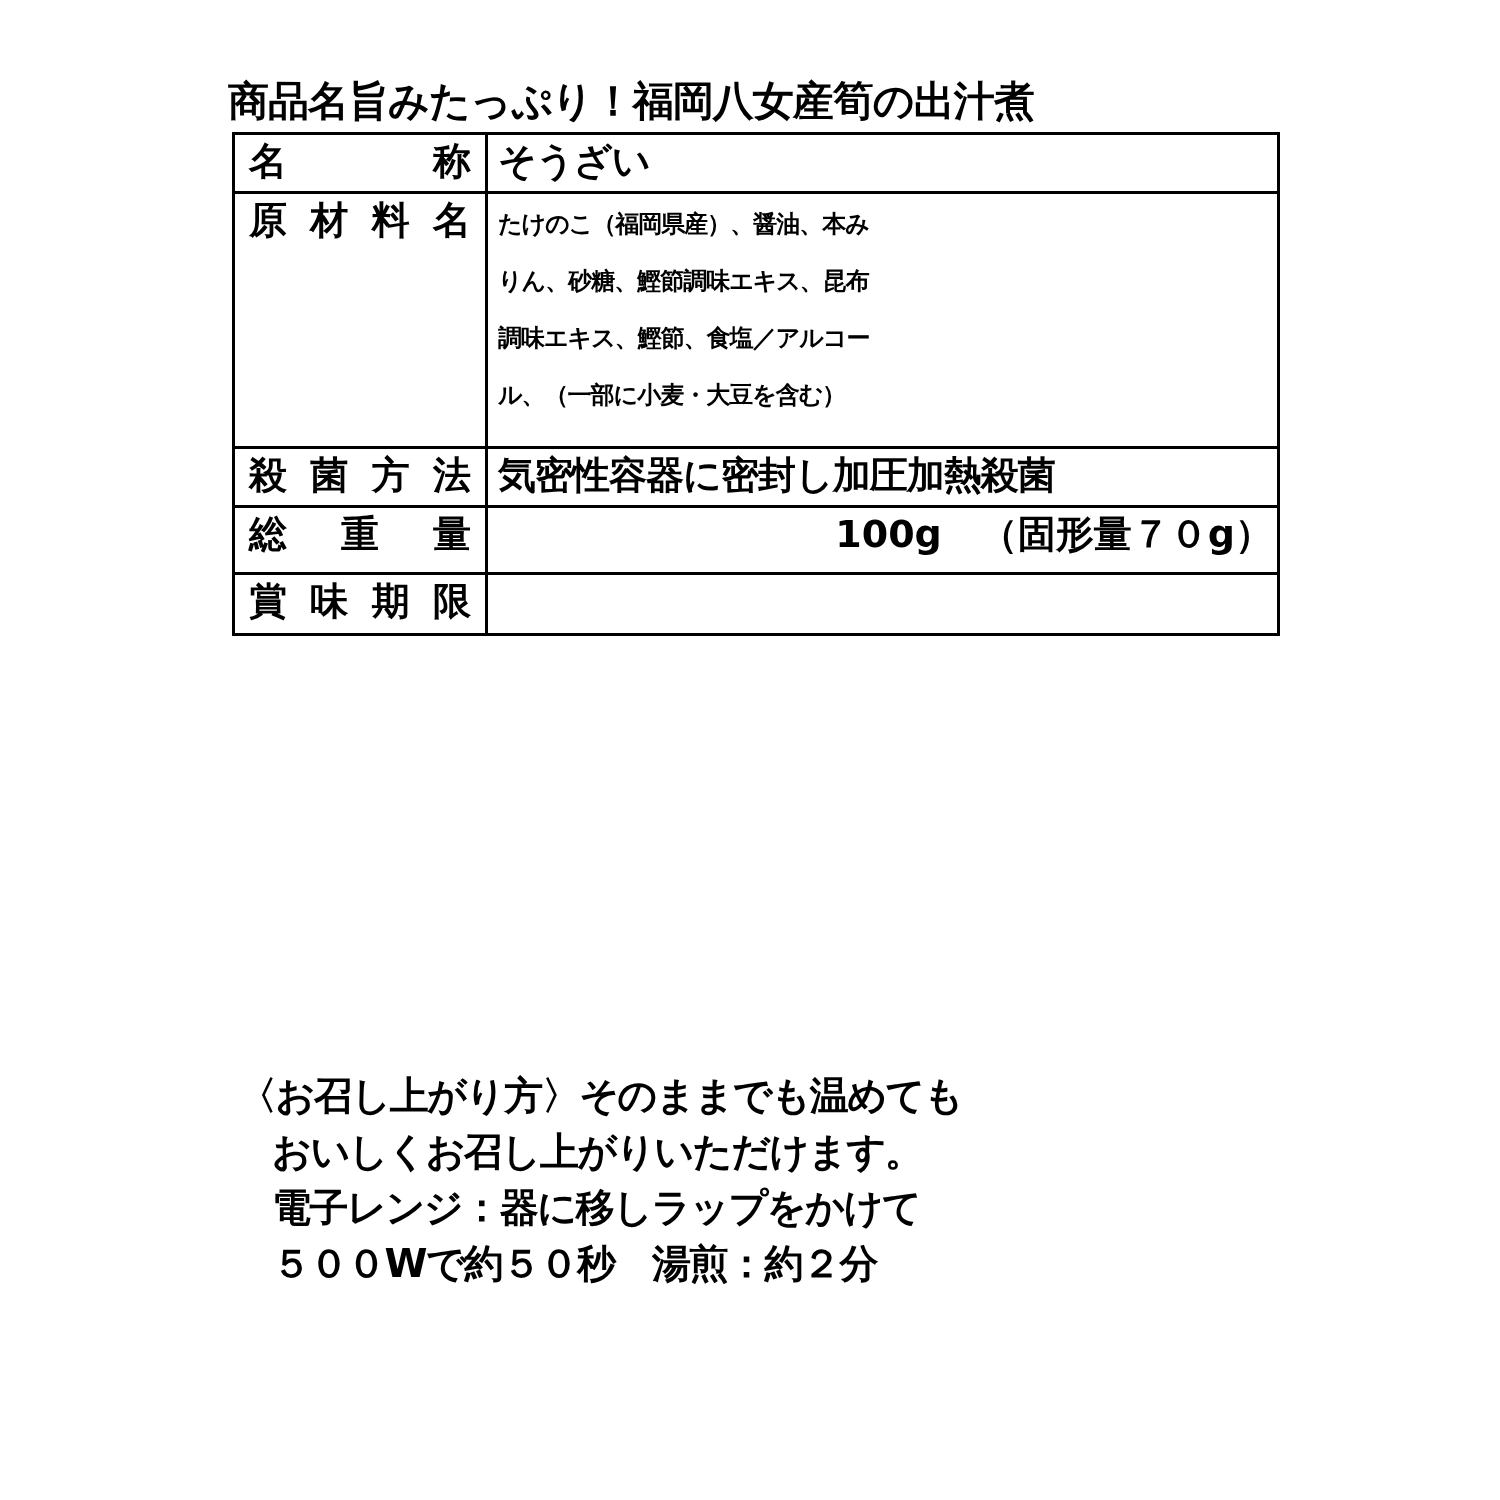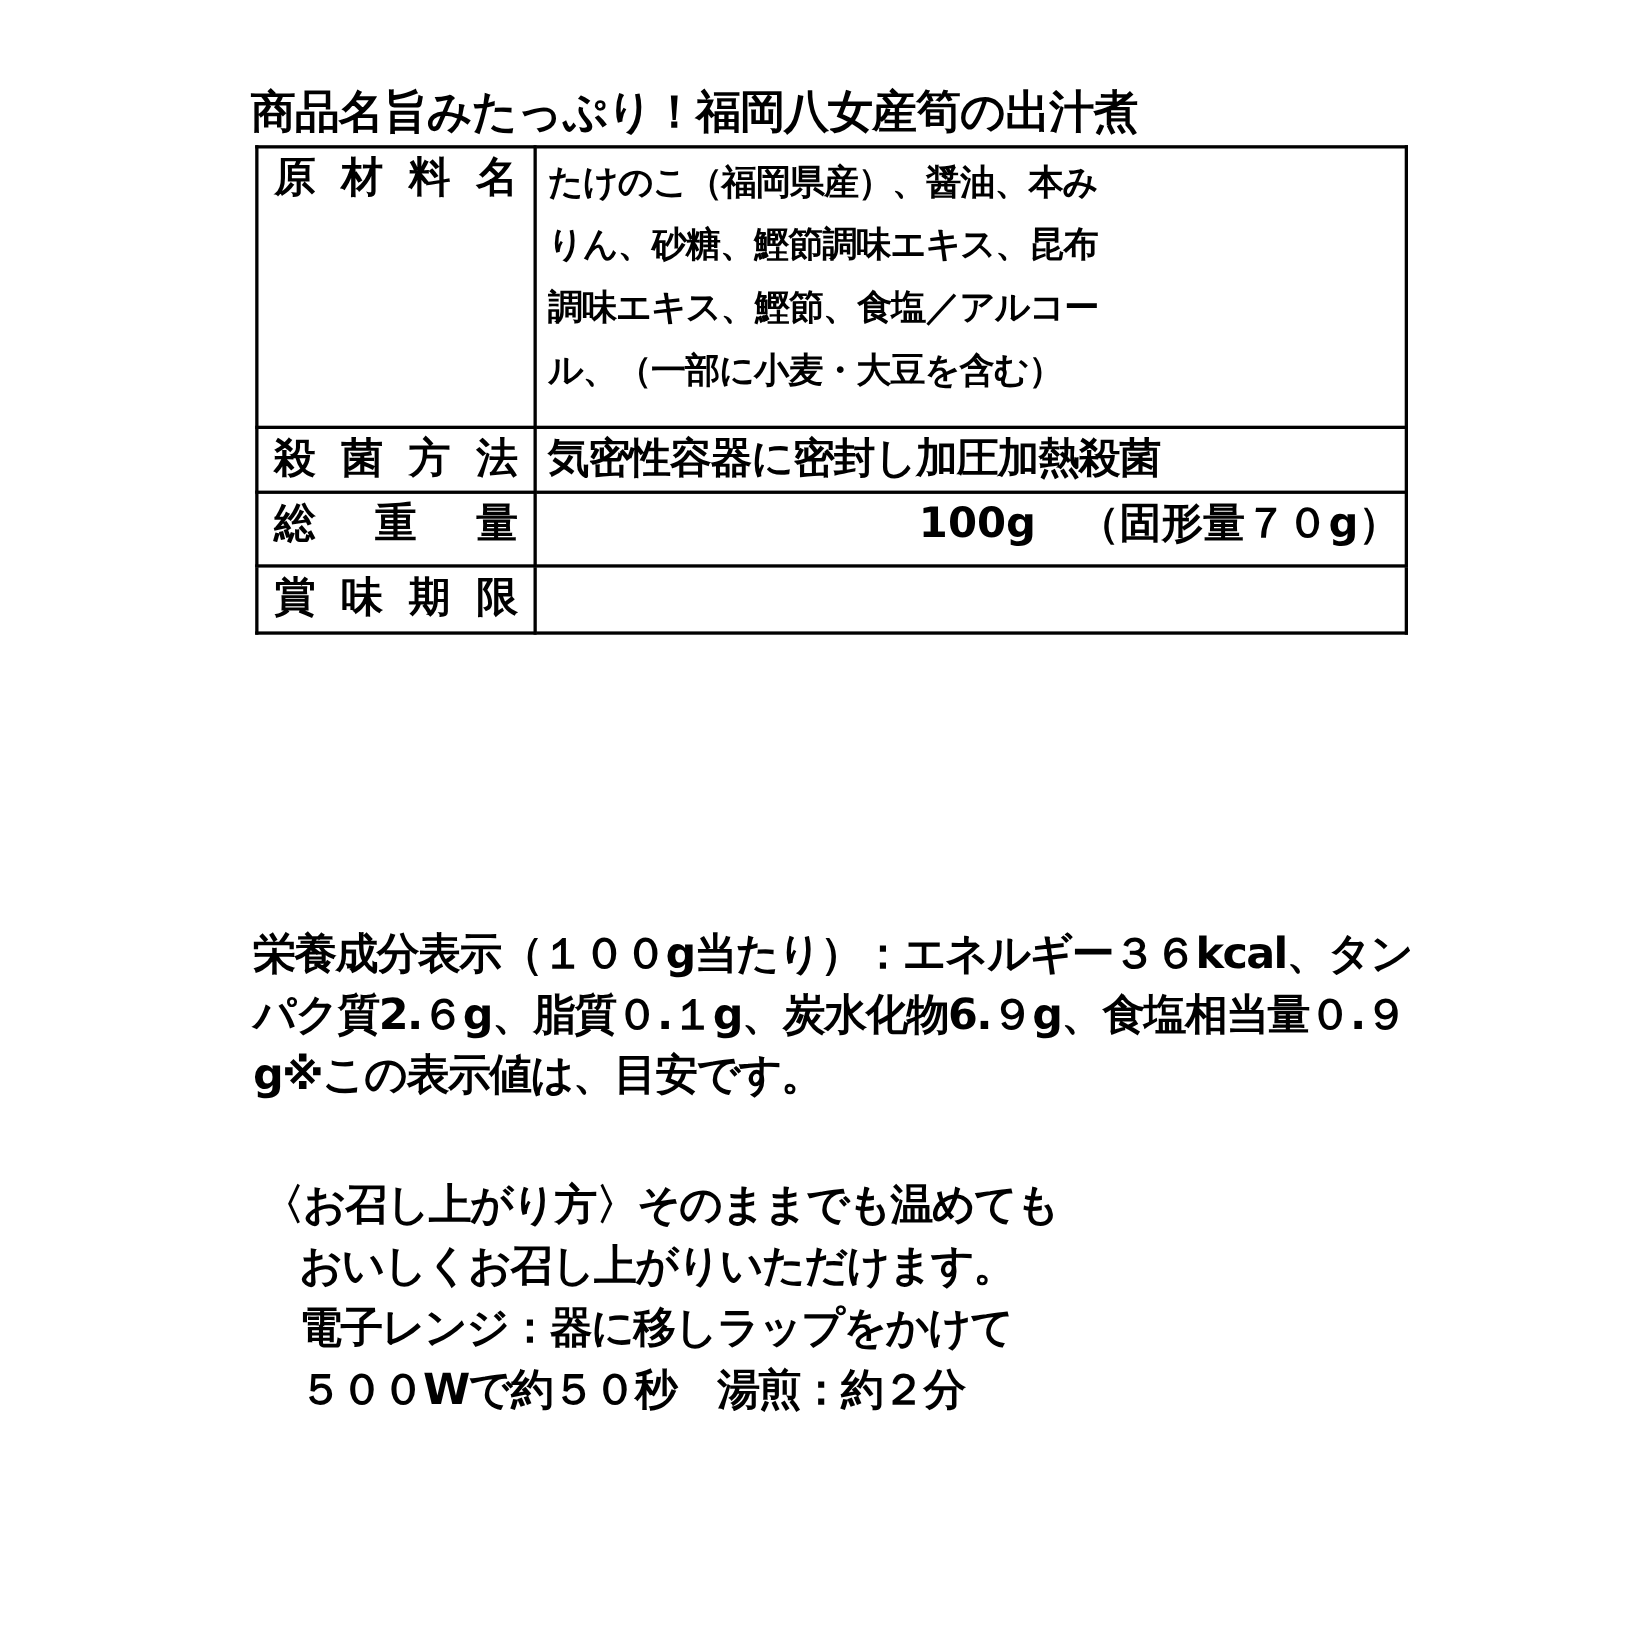--- a/index.html
+++ b/index.html
@@ -83,21 +83,21 @@
   .row-expiry td { height: 54px; }
   .row-storage td { height: 104px; }
   .row-maker td { height: 96px; }
   .row-maker td.label {
     vertical-align: top;
     padding-top: 16px;
   }
 
   .ing-text {
     display: block;
-    font-size: 32px;
+    font-size: 24px;
     line-height: 57px;
     letter-spacing: -1px;
   }
   .weight-text {
     font-size: 42px;
     line-height: 52px;
     letter-spacing: 1px;
   }
   .storage-text {
     display: block;
@@ -156,20 +156,24 @@
 <body>
 
 <div class="page">
 
   <div class="product-name-line">
     <span class="pn-label">商品名</span><span class="pn-value">旨みたっぷり！福岡八女産筍の出汁煮</span>
   </div>
 
   <table class="info-table">
     <tbody>
+      <tr class="row-name">
+        <td class="label">名　　称</td>
+        <td class="value">そうざい</td>
+      </tr>
       <tr class="row-ingredients">
         <td class="label">原材料名</td>
         <td class="value">
           <span class="ing-text">たけのこ（福岡県産）、醤油、本み</span>
           <span class="ing-text">りん、砂糖、鰹節調味エキス、昆布</span>
           <span class="ing-text">調味エキス、鰹節、食塩／アルコー</span>
           <span class="ing-text">ル、（一部に小麦・大豆を含む）</span>
         </td>
       </tr>
       <tr class="row-sterilize">
@@ -180,21 +184,20 @@
         <td class="label">総 重 量</td>
         <td class="value center weight-text">100g　（固形量７０g）</td>
       </tr>
       <tr class="row-expiry">
         <td class="label">賞味期限</td>
         <td class="value"></td>
       </tr>
     </tbody>
   </table>
 
-  <div class="nutrition">栄養成分表示（１００g当たり）：エネルギー３６kcal、タンパク質2.６g、脂質０.１g、炭水化物6.９g、食塩相当量０.９g※この表示値は、目安です。</div>
 
   <div class="howto">
     <span class="line">〈お召し上がり方〉そのままでも温めても</span>
     <span class="line indent">おいしくお召し上がりいただけます。</span>
     <span class="line indent">電子レンジ：器に移しラップをかけて</span>
     <span class="line indent">５００Wで約５０秒　湯煎：約２分</span>
   </div>
 
 
 </div>

